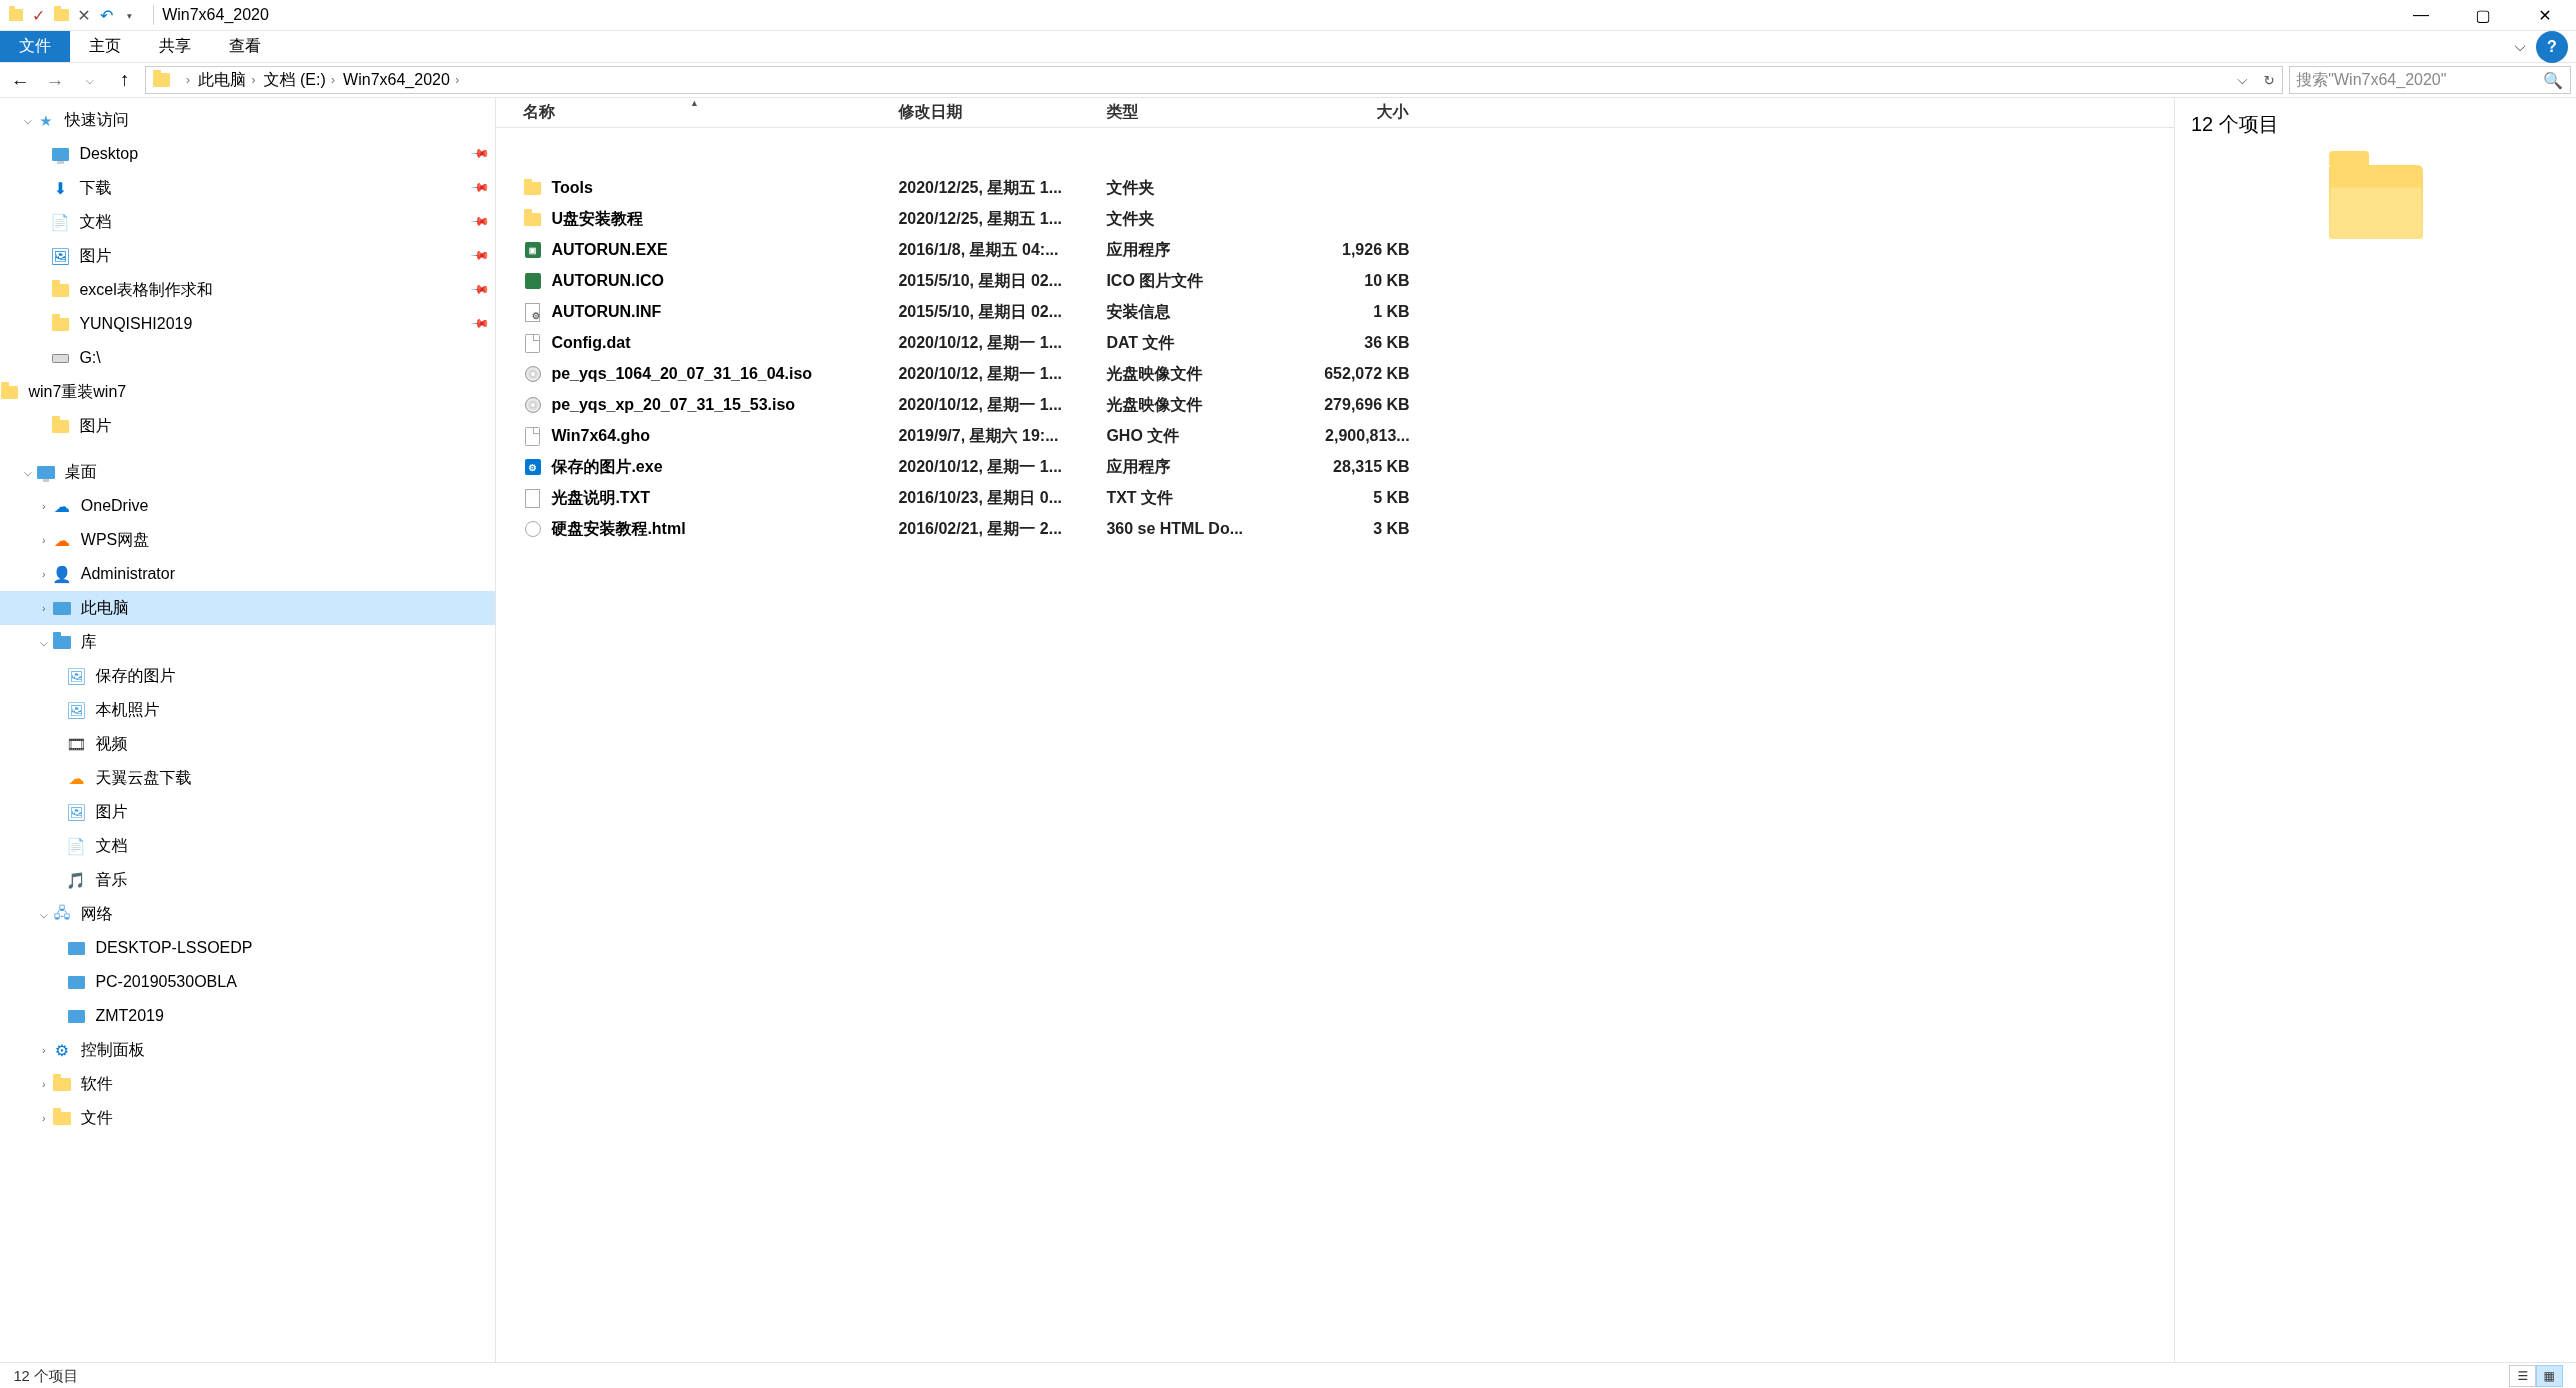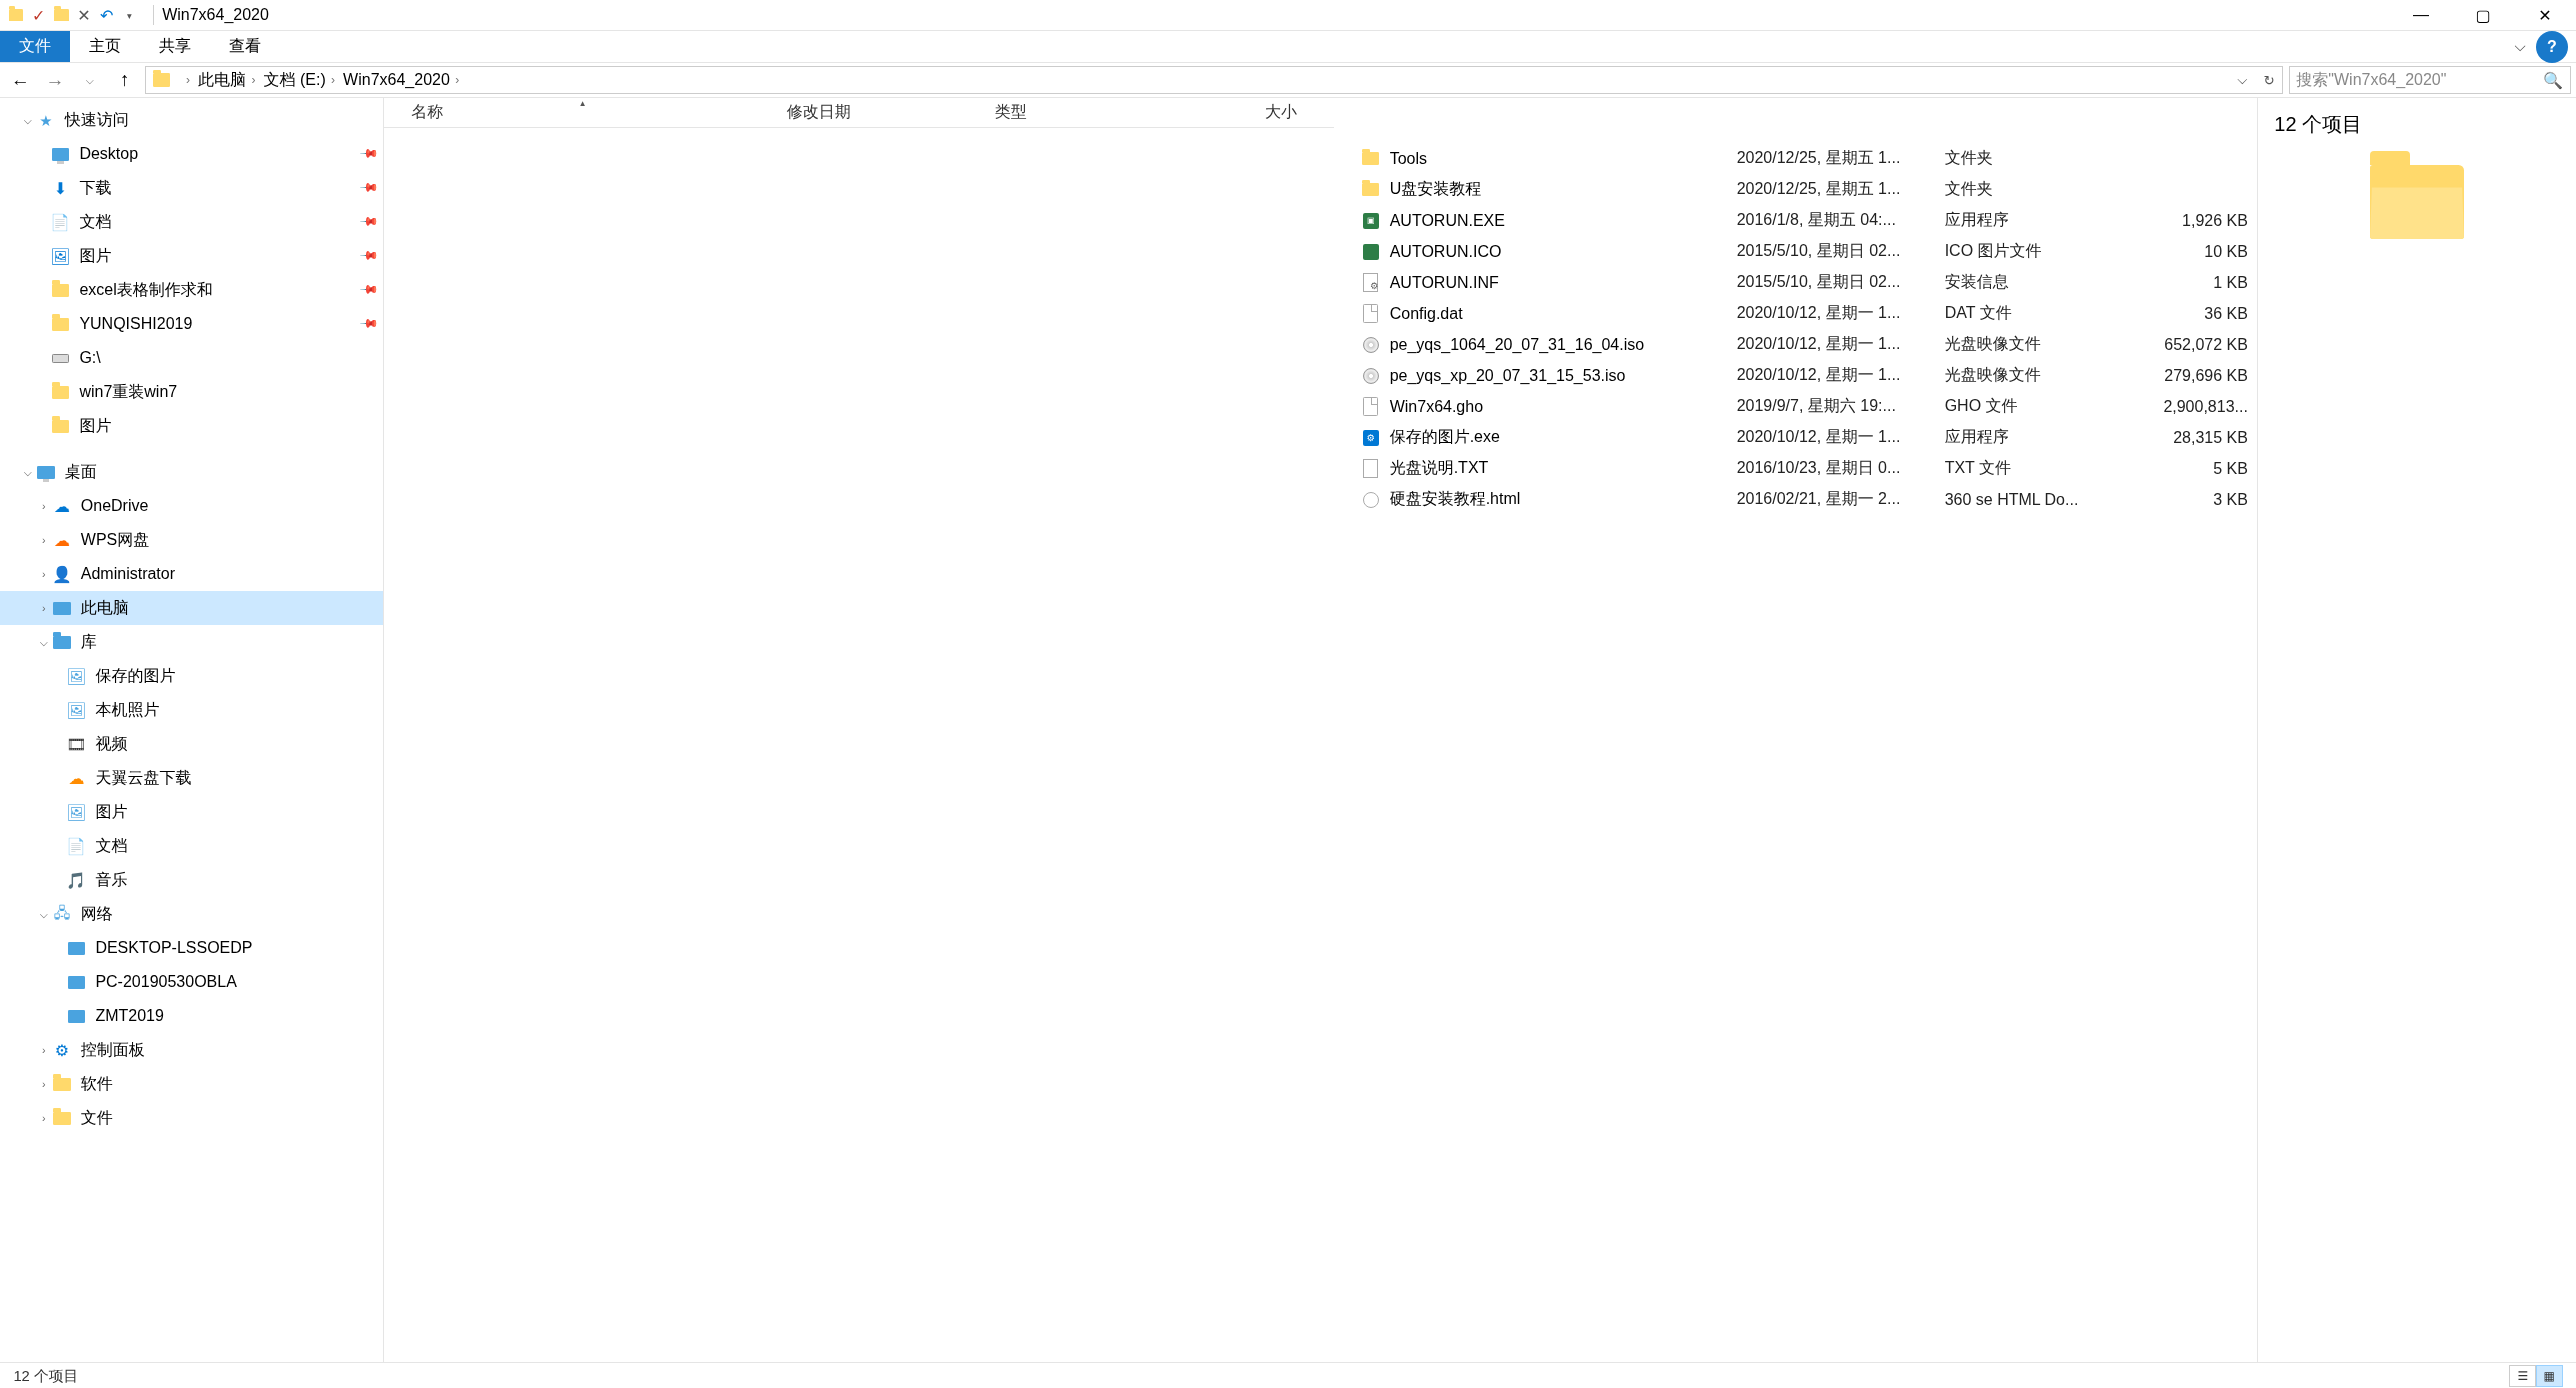--- a/index.html
+++ b/index.html
@@ -131,21 +131,22 @@
 .ic-drive { width:17.4px; height:9.4px; background:#dcdcdc; border:0.7px solid #888; border-radius:1.3px;}
 .ic-pc { width:17.4px; height:13.4px; background:#4aa3df; border-radius:1.3px;}
 .ic-onedrive { color:#0078d4; font-size:16px;}
 .ic-network { color:#4aa3df; font-size:14.8px;}
 .ic-bin { width:13.4px; height:16px; border:1.3px solid #888; border-radius:0 0 2px 2px;}
 
 
 .filelist {
   flex: 1;
   display: flex;
-  flex-direction: row;
+  flex-direction: column;
+  font-weight: bold;
 }
 .columns {
   height: 29.5px;
   display: flex;
   align-items: center;
   border-bottom: 0.7px solid #e5e5e5;
   font-size: 16px;
   color: #333;
 }
 .col { padding: 0 9.4px; display:flex; align-items:center; height:100%; border-right: 0.7px solid transparent; }
@@ -337,21 +338,21 @@
         <span>YUNQISHI2019</span>
         <span class="spacer"></span>
         <span class="pin">📌</span>
       </div>
     <div class="tree-item" style="padding-left:51px">
         <span class="ticon">
           <span class="ic-drive"></span>
         </span>
         <span>G:\</span>
       </div>
-    <div class="tree-item" style="padding-left:51px">
+    <div class="tree-item" style="">
         <span class="ticon">
           <span class="ic-folder"></span>
         </span>
         <span>win7重装win7</span>
       </div>
     <div class="tree-item" style="padding-left:51px">
         <span class="ticon">
           <span class="ic-folder"></span>
         </span>
         <span>图片</span>

